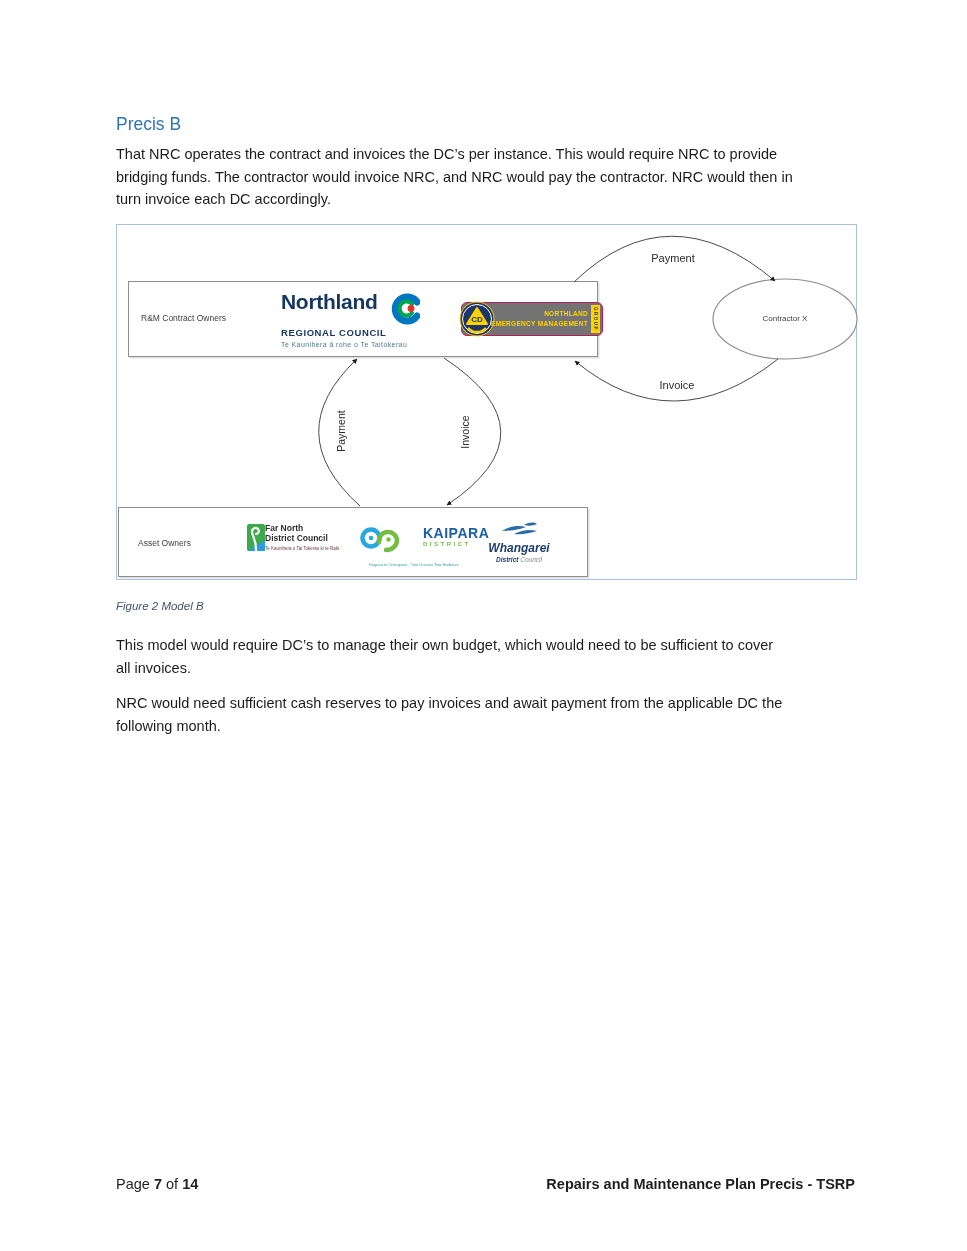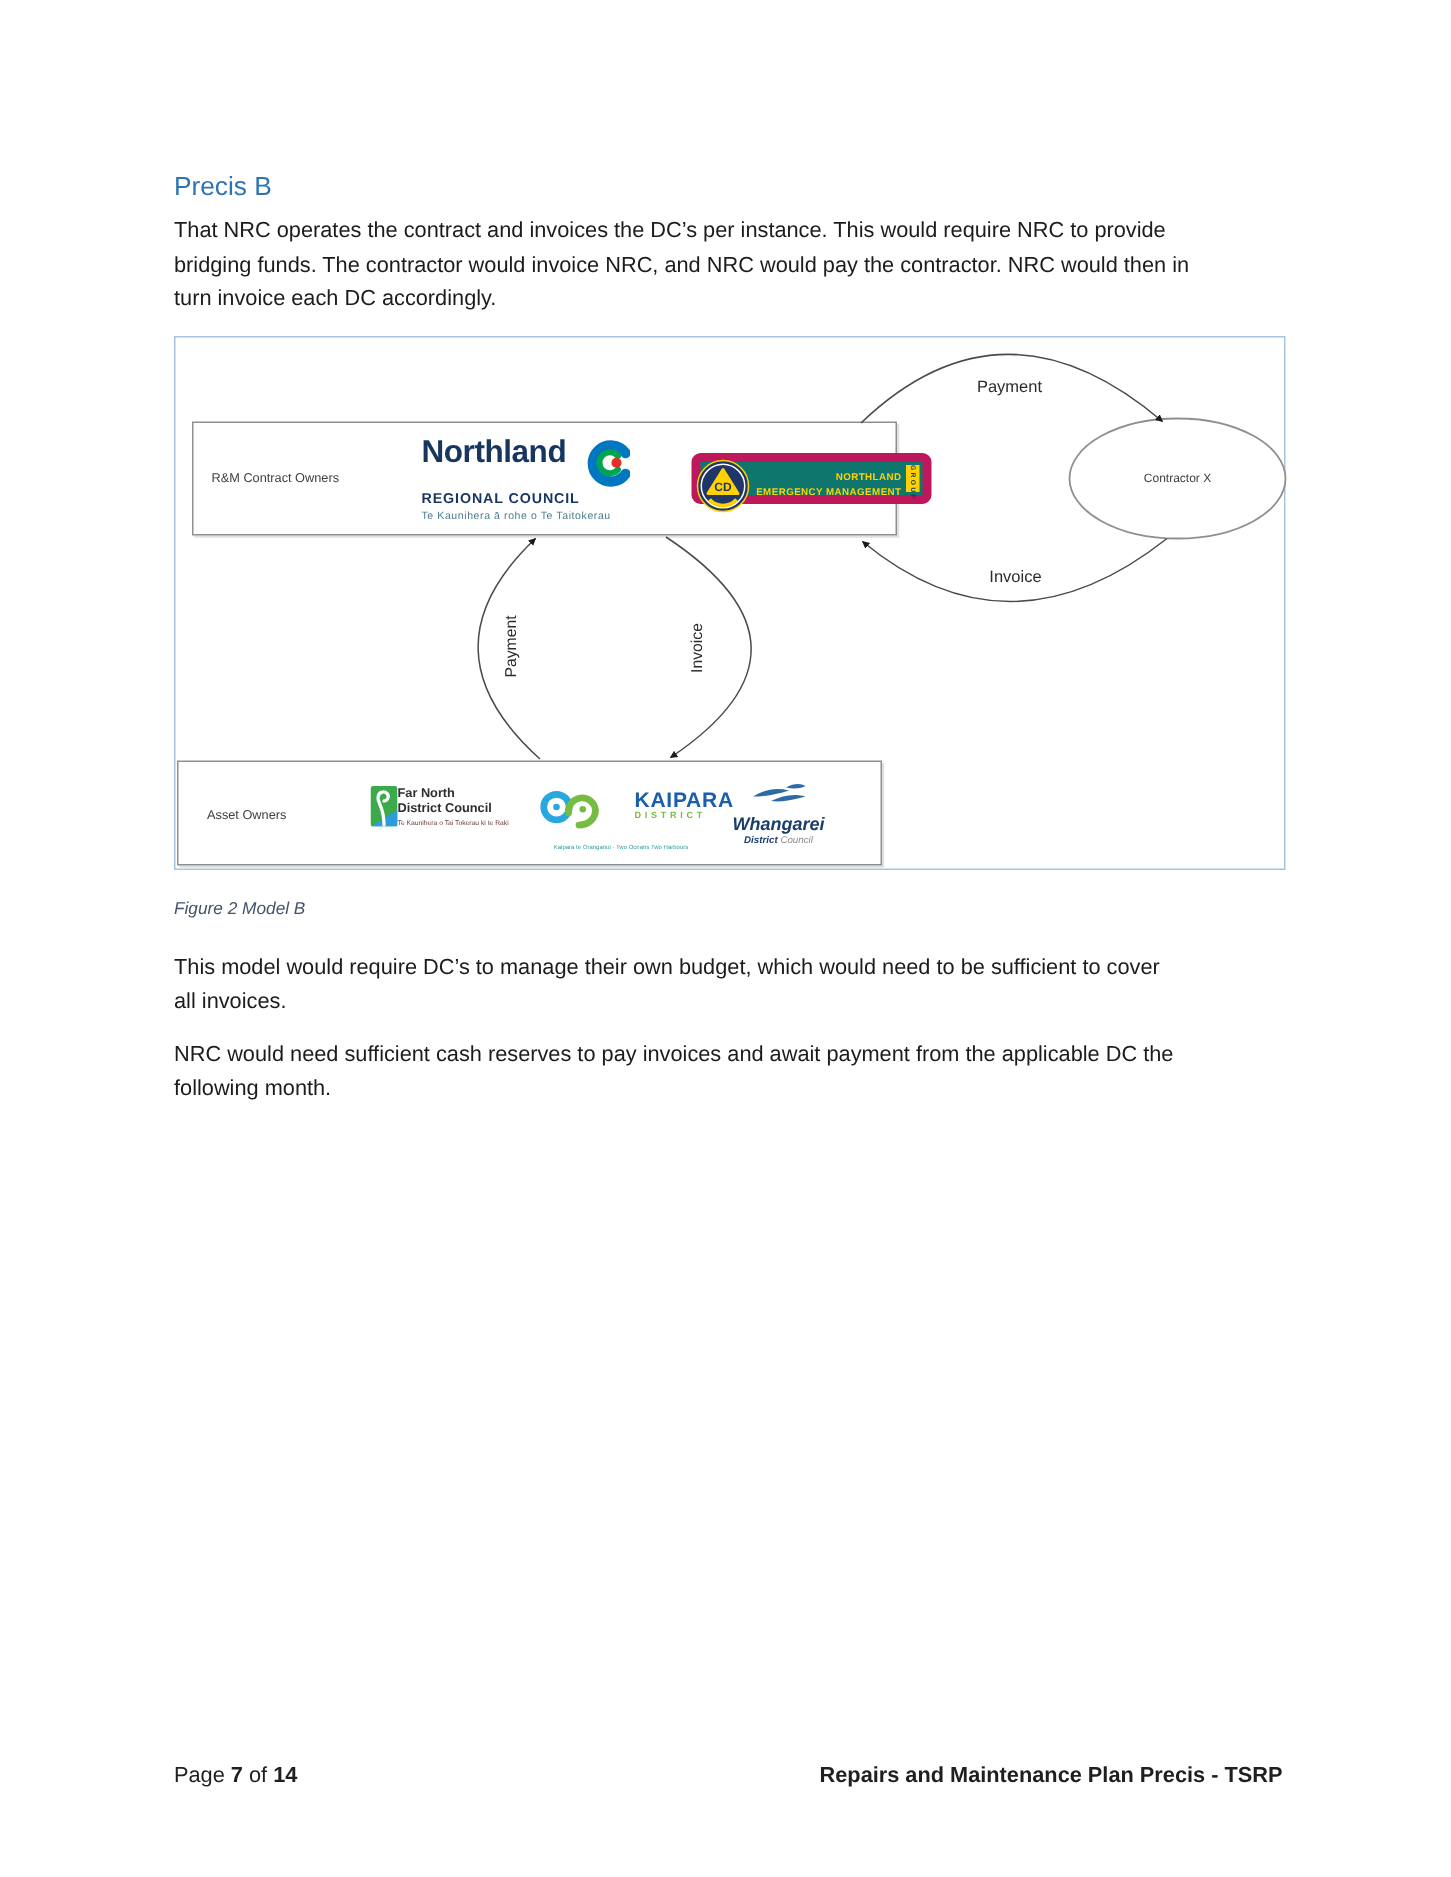--- a/index.html
+++ b/index.html
@@ -29,21 +29,21 @@
   .arclabel{font-size:11px;color:#2b2b2b;text-align:center;width:80px;}
   .vtext{font-size:10.5px;color:#2b2b2b;width:60px;text-align:center;transform:rotate(-90deg);}
   
   .nrc-logo{left:152px;top:10px;width:200px;}
   .nrc-row{display:flex;align-items:flex-start;}
   .nrc-name{font-size:21px;font-weight:700;color:#16355F;letter-spacing:-0.3px;line-height:20px;}
   .nrc-sub{font-size:9.5px;font-weight:700;color:#16355F;letter-spacing:0.6px;margin-top:15px;}
   .nrc-tag{font-size:7px;color:#4c7c8e;margin-top:3px;letter-spacing:0.4px;}
   .nrc-swirl{margin-left:4px;}
   
-  .nem-badge{left:332px;top:20px;width:160px;height:34px;background:#0f766e;border:6px solid #be185d;border-radius:6px;box-sizing:border-box;}
+  .nem-badge{left:332px;top:20px;width:142px;height:34px;background:#737373;border:1px solid #be185d;border-radius:6px;box-sizing:border-box;}
   .nem-circle{position:absolute;left:-3px;top:-2px;width:36px;height:36px;}
   .nem-text{position:absolute;right:14px;top:6px;text-align:right;color:#FFD200;font-size:6.5px;font-weight:700;line-height:10px;letter-spacing:0.3px;}
   .nem-group{position:absolute;right:2px;top:2px;bottom:2px;width:9px;background:#FFD200;color:#1E3668;
     font-size:4.5px;font-weight:700;writing-mode:vertical-rl;text-align:center;letter-spacing:1.5px;line-height:9px;}
   
   .fn-block{left:128px;top:16px;display:flex;}
   .fn-textcol{margin-left:0;}
   .fn-name{font-size:8.5px;color:#2e2e2e;line-height:9.5px;font-weight:700;}
   .fn-tag{font-size:4.5px;color:#6d3a3a;margin-top:3px;}
   .kp-block{left:240px;top:18px;display:flex;align-items:flex-start;}

